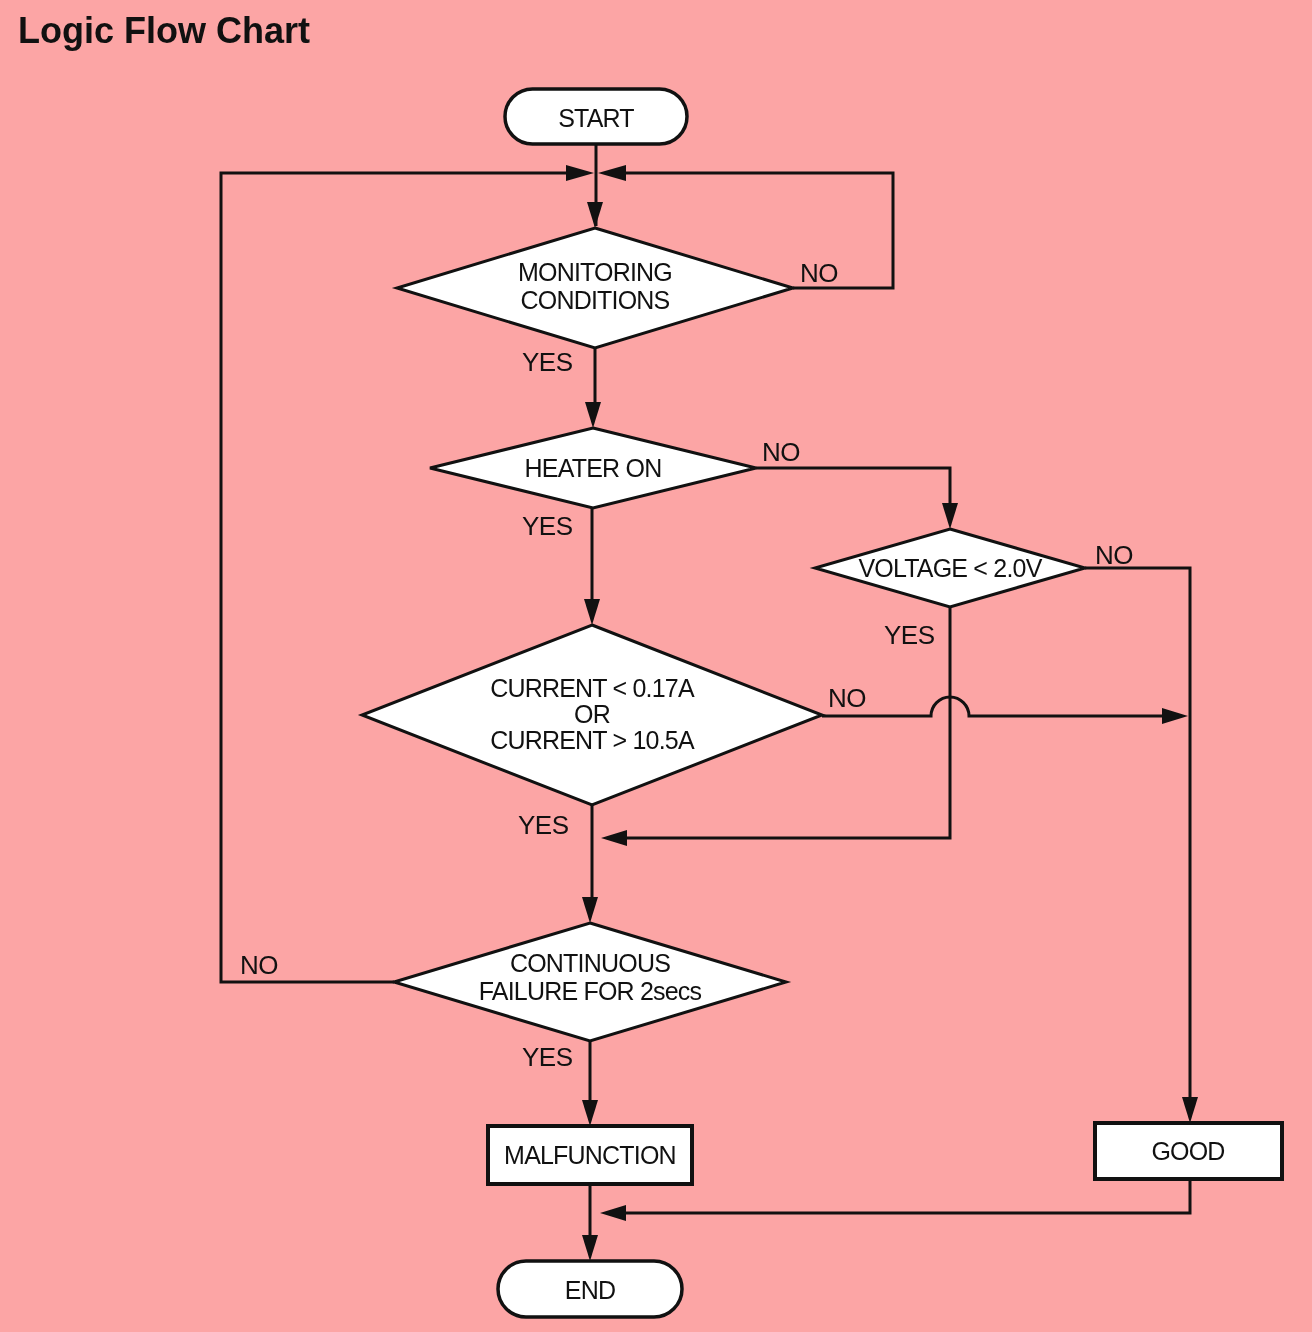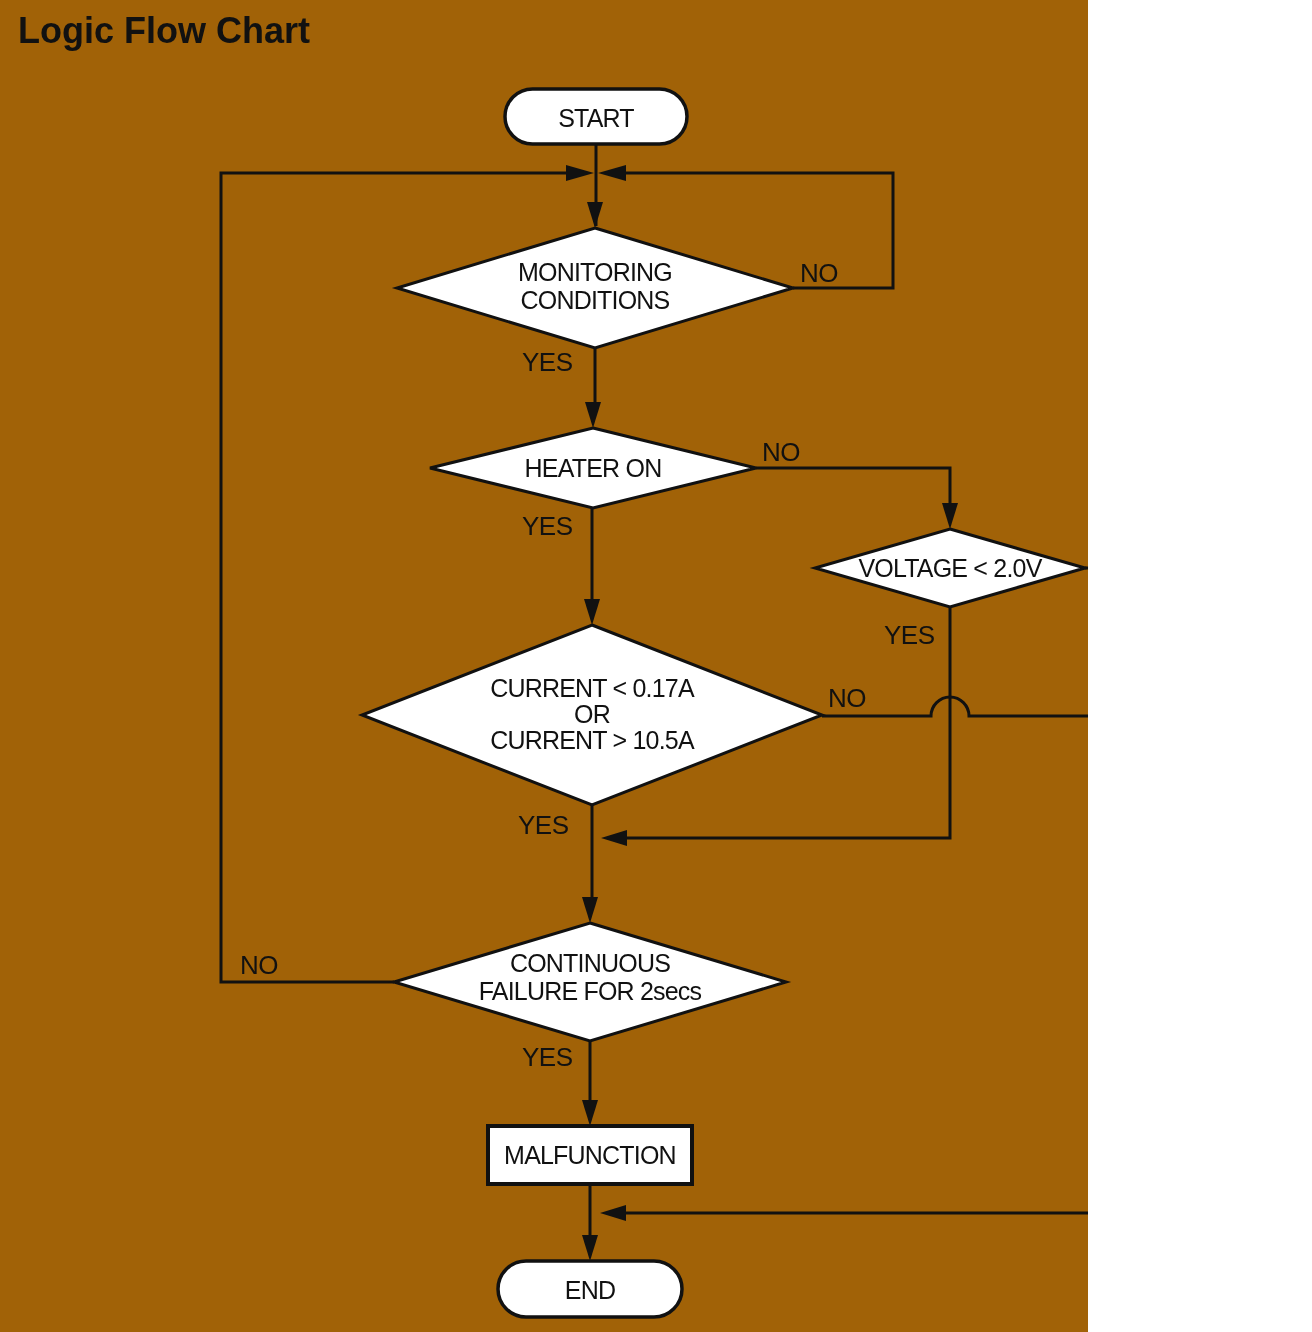--- a/index.html
+++ b/index.html
@@ -1,20 +1,20 @@
 <!DOCTYPE html>
 <html><head>
 <meta charset="utf-8">
 <style>
   html, body { margin: 0; padding: 0; background: #ffffff; }
   .page {
     position: relative;
-    width: 1088px;
+    width: 1312px;
     height: 1332px;
-    background: #a16207;
+    background: #fca5a5;
     font-family: "Liberation Sans", sans-serif;
     color: #111;
     overflow: hidden;
   }
   .title {
     position: absolute;
     left: 18px;
     top: 10px;
     margin: 0;
     font-family: "Liberation Sans", sans-serif;

